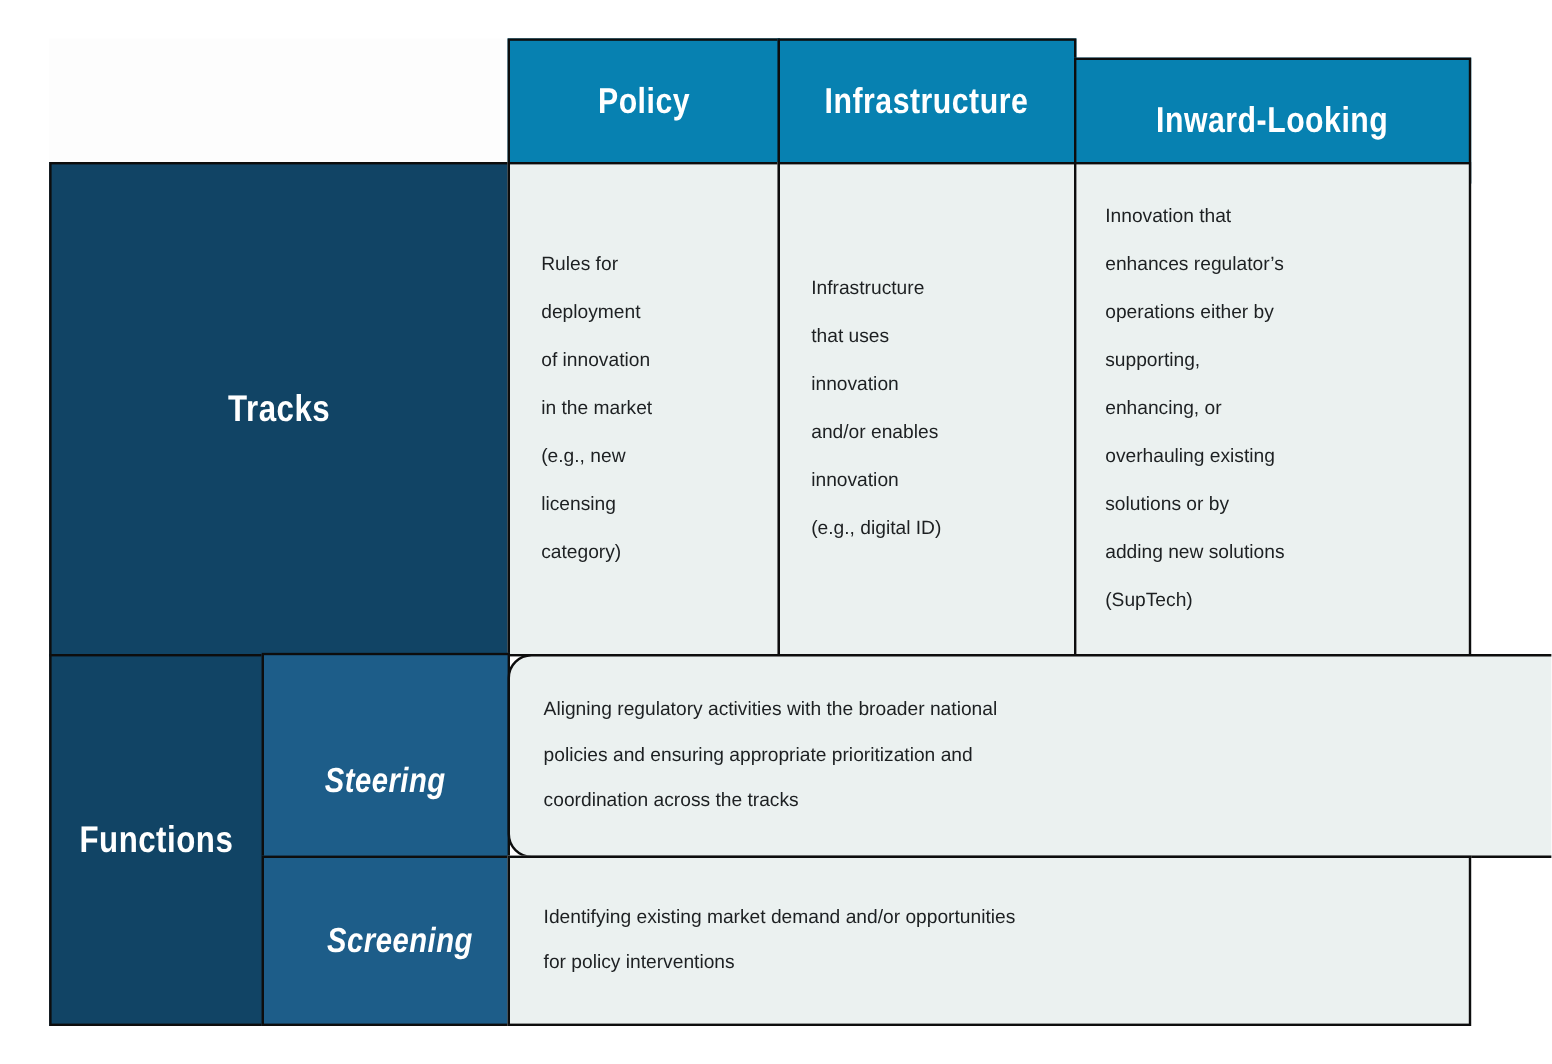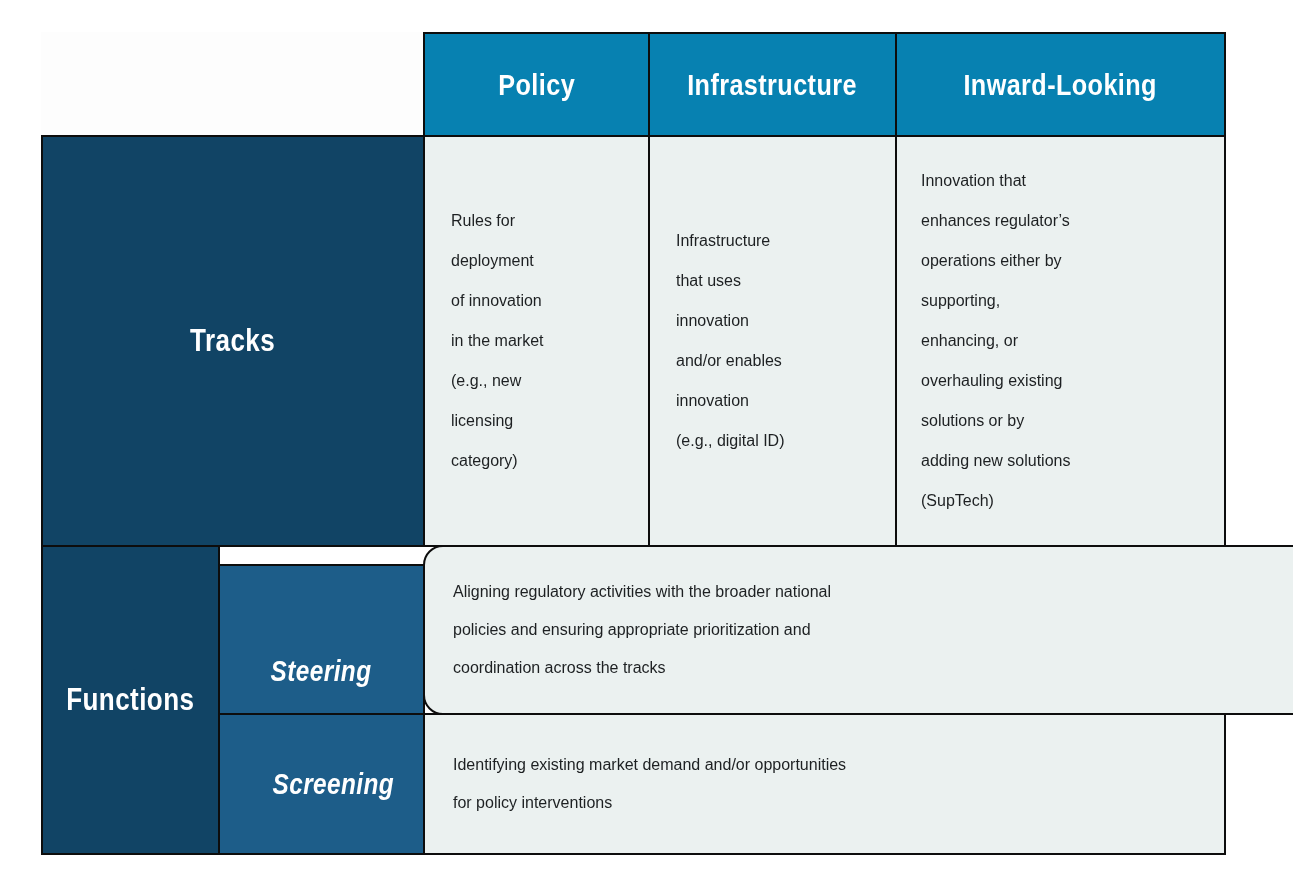--- a/index.html
+++ b/index.html
@@ -52,21 +52,21 @@
 <div class="canvas">
 
   <div class="cell corner" style="left:41px; top:32px; width:382px; height:103px;"></div>
 
   <div class="cell head label-cell" style="left:423px; top:32px; width:227px; height:105px;">
     <span class="cond">Policy</span>
   </div>
   <div class="cell head label-cell" style="left:648px; top:32px; width:249px; height:105px;">
     <span class="cond">Infrastructure</span>
   </div>
-  <div class="cell head label-cell" style="left:895px; top:32px; width:331px; height:105px;">
+  <div class="cell head label-cell" style="left:895px; top:48px; width:331px; height:105px;">
     <span class="cond">Inward-Looking</span>
   </div>
 
   <div class="cell navy label-cell" style="left:41px; top:135px; width:384px; height:412px;">
     <span class="cond big">Tracks</span>
   </div>
   <div class="cell desc" style="left:423px; top:135px; width:227px; height:412px;">
     <span>Rules for
 deployment
 of innovation
@@ -92,21 +92,21 @@
 overhauling existing
 solutions or by
 adding new solutions
 (SupTech)</span>
   </div>
 
   <div class="cell navy label-cell" style="left:41px; top:545px; width:179px; height:310px;">
     <span class="cond big">Functions</span>
   </div>
 
-  <div class="cell mid label-cell" style="left:218px; top:564px; width:207px; height:215px;">
+  <div class="cell mid label-cell" style="left:218px; top:544px; width:207px; height:215px;">
     <span class="cond ital">Steering</span>
   </div>
   <div class="cell desc desc-wide" style="left:423px; top:545px; width:928px; height:170px;border-radius:20px;">
     <span>Aligning regulatory activities with the broader national
 policies and ensuring appropriate prioritization and
 coordination across the tracks</span>
   </div>
 
   <div class="cell mid label-cell" style="left:218px; top:713px; width:207px; height:142px;padding-left:24px;">
     <span class="cond ital">Screening</span>

